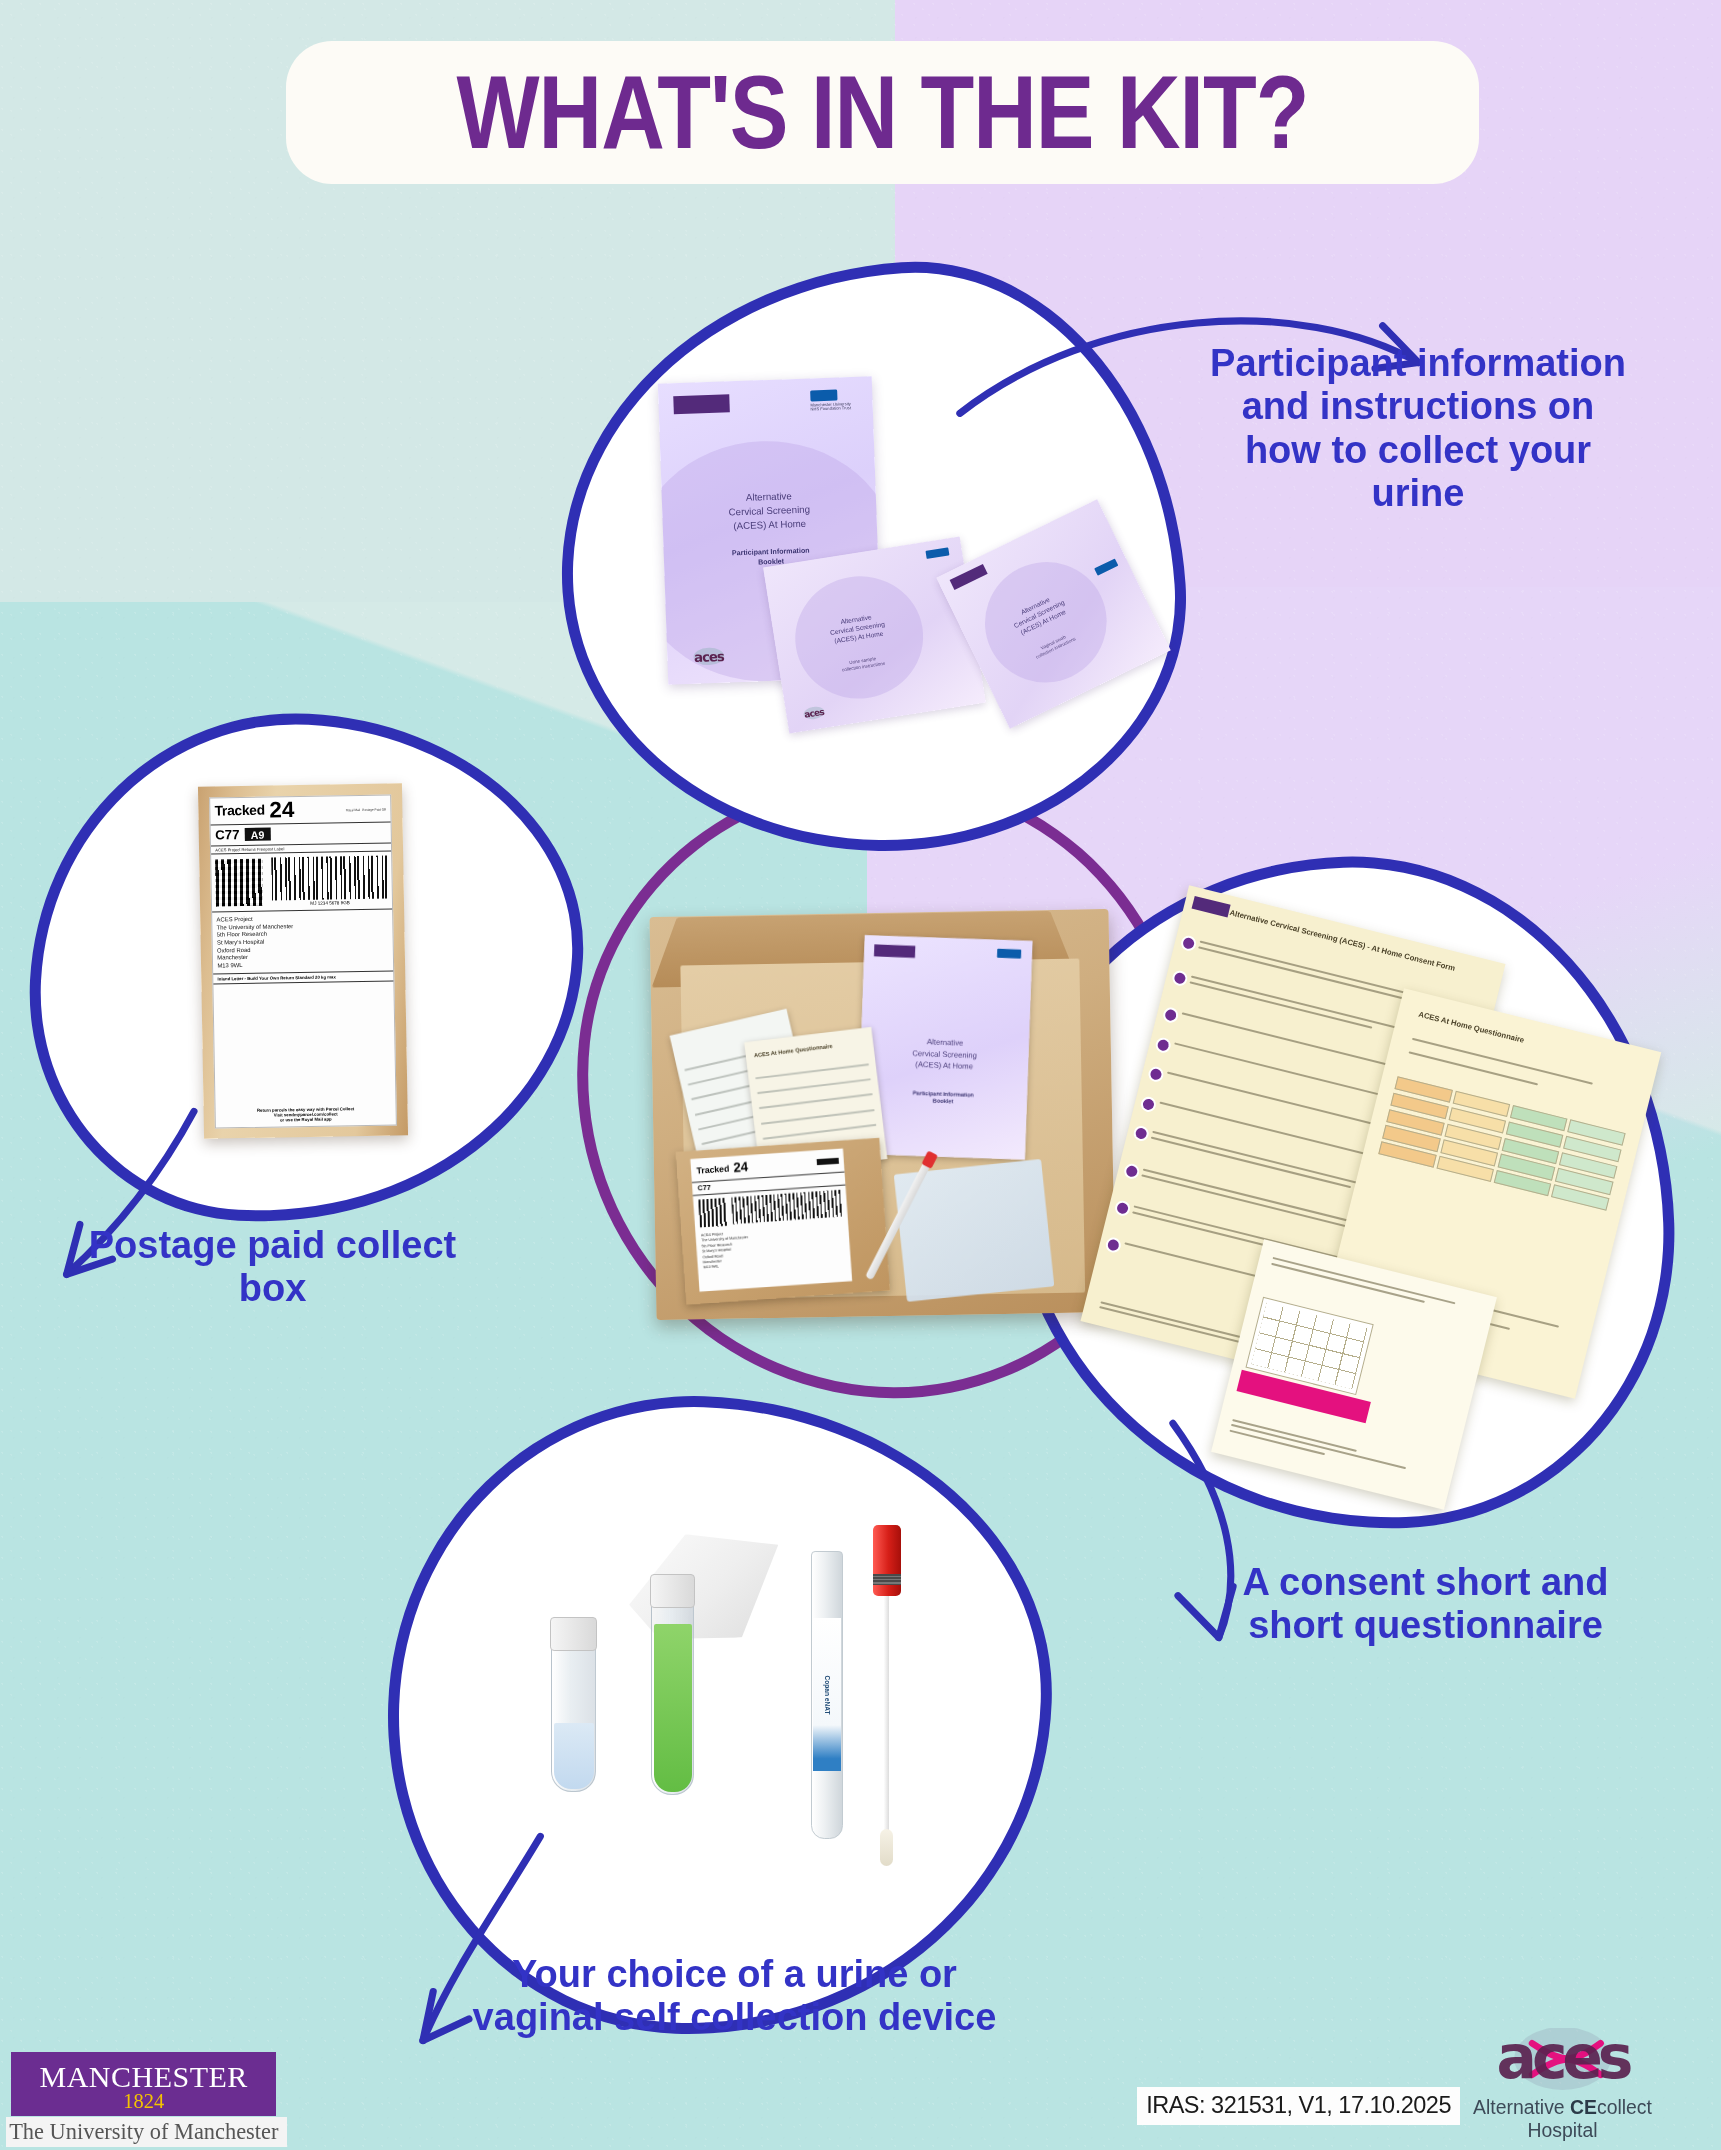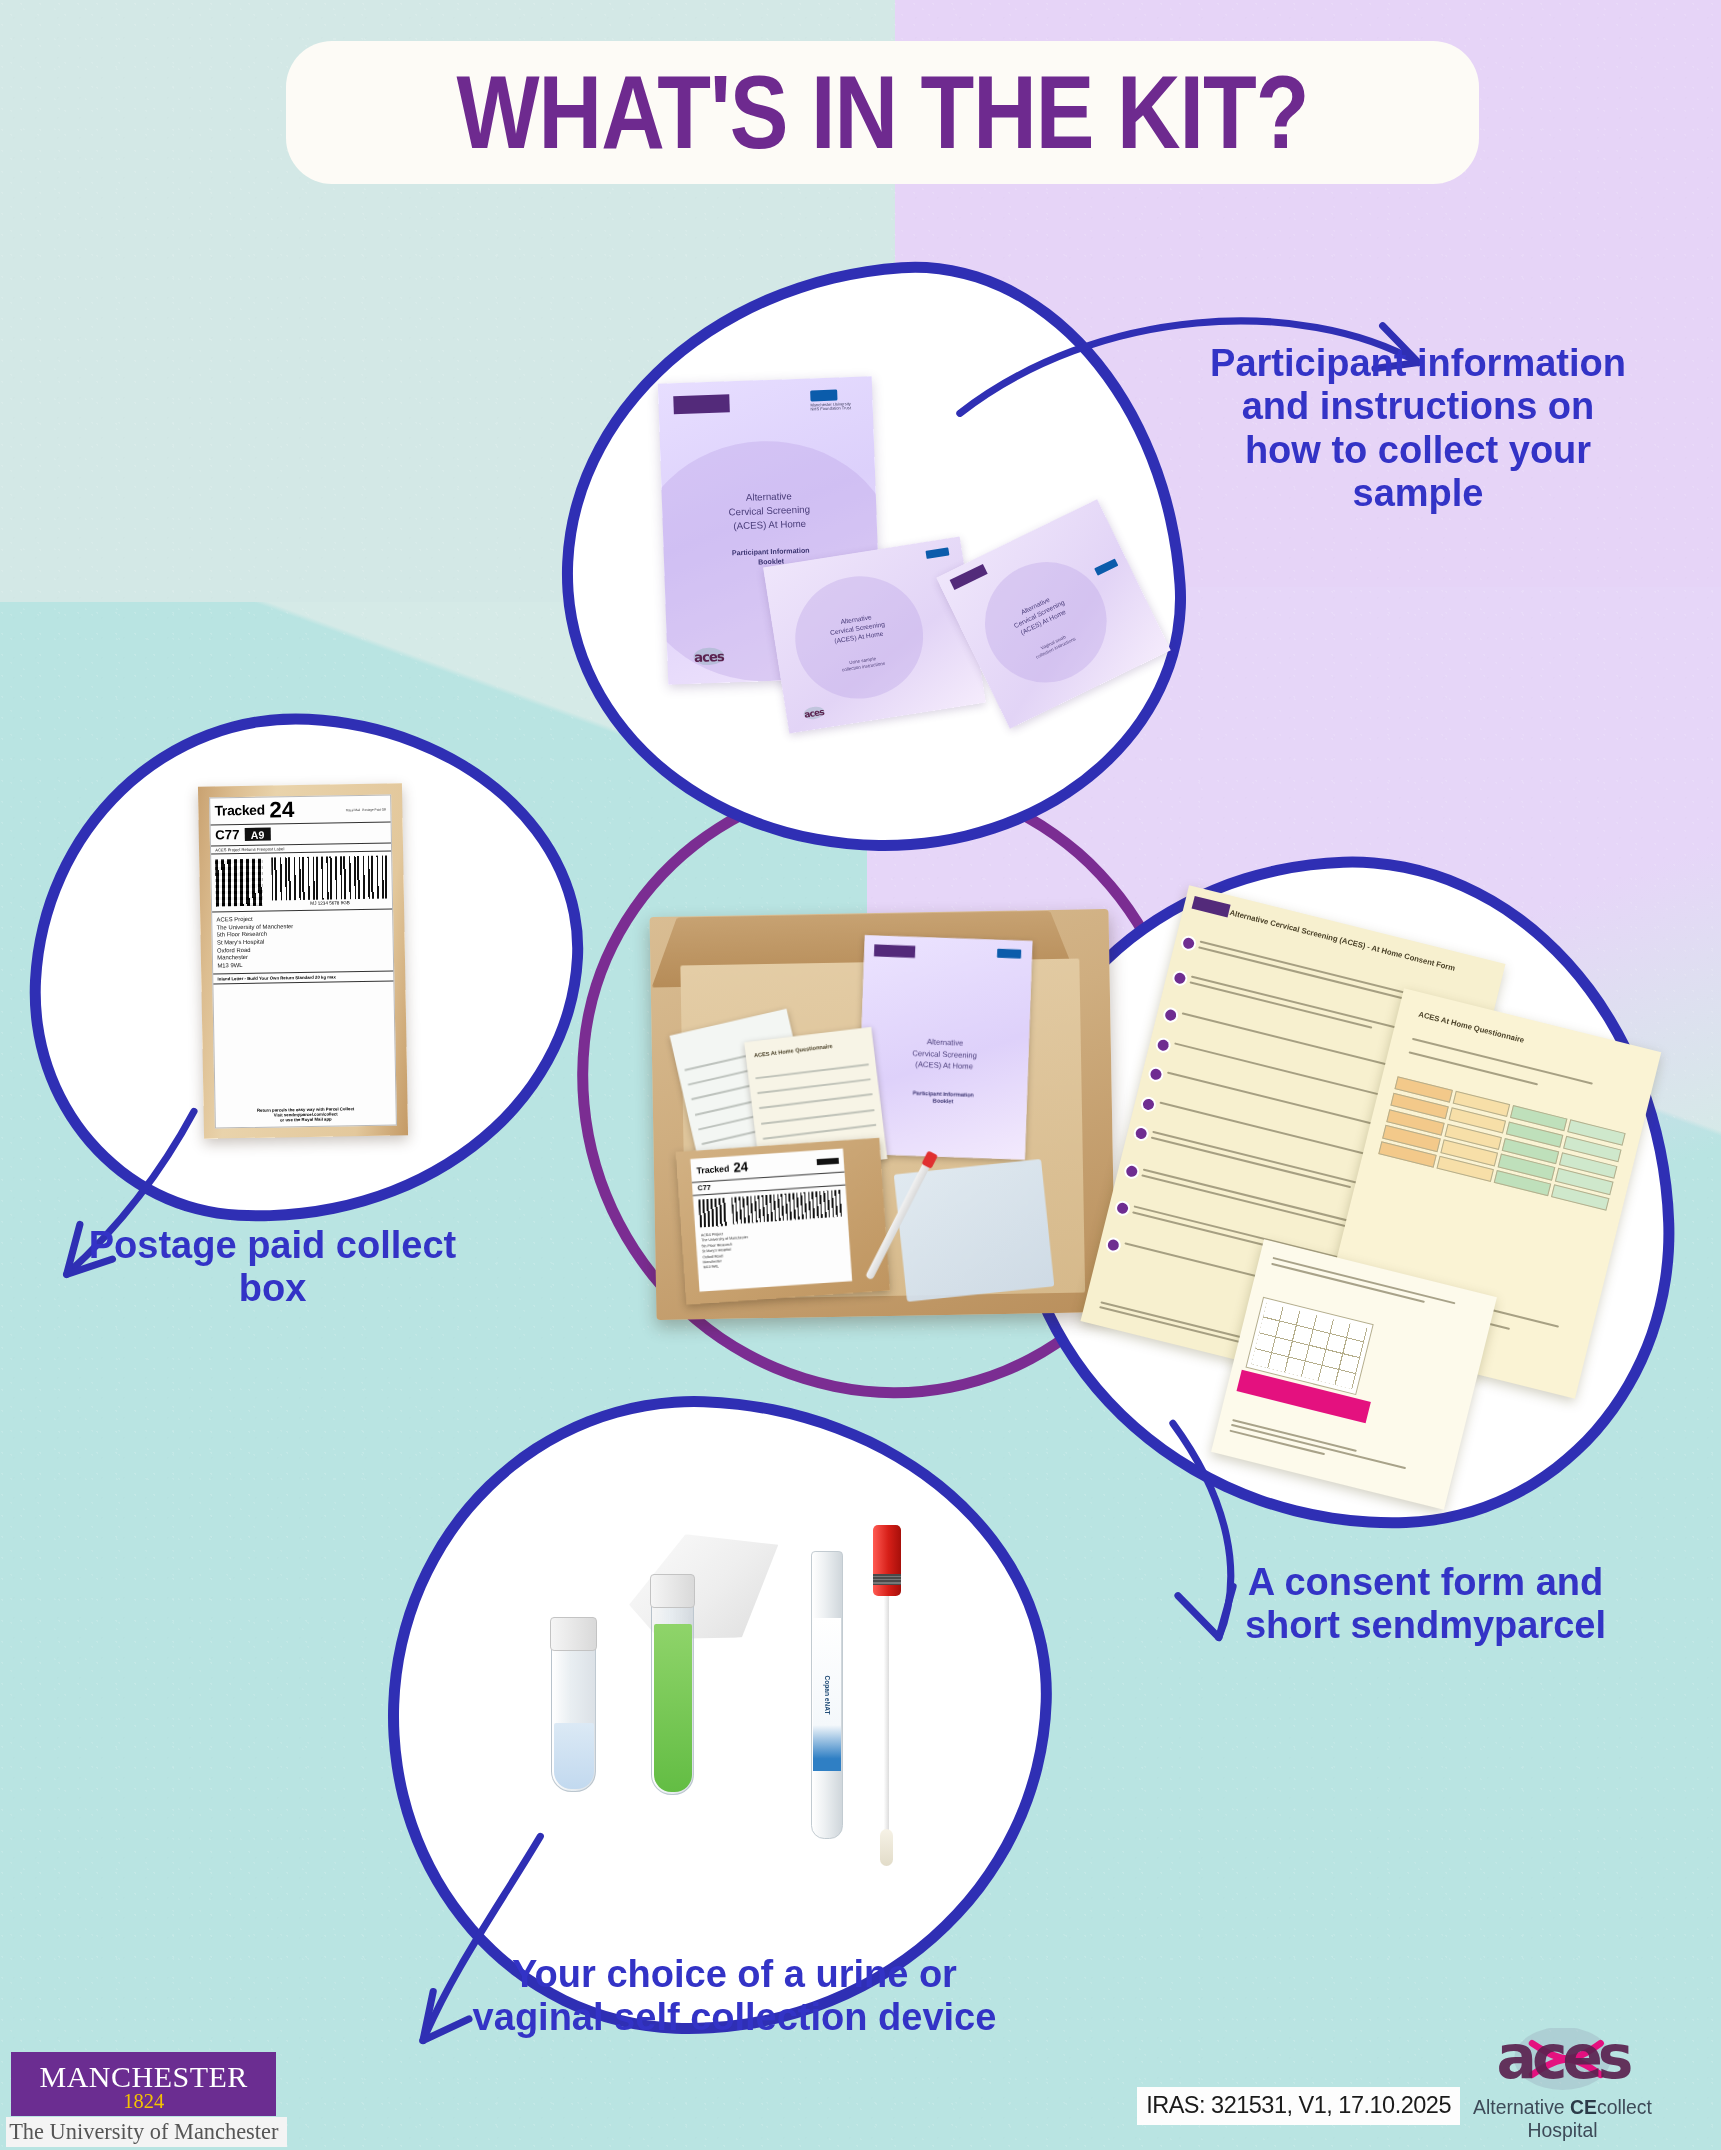--- a/index.html
+++ b/index.html
@@ -312,21 +312,21 @@
     <div>Alternative</div>
     <div>Cervical Screening</div>
     <div>(ACES) At Home</div>
   </div>
   <div class="lsub" style="left:10.2px;top:107px;width:133px;">
     <div>Vaginal swab</div>
     <div>collection instructions</div>
   </div>
 </div>
 
-<div class="caption cap-participant">Participant information and instructions on how to collect your sample</div>
+<div class="caption cap-participant">Participant information and instructions on how to collect your urine</div>
 
 <div class="shipbox">
   <div class="shiplabel">
     <div class="sl-row sl-tracked">
       <span class="t1">Tracked</span>
       <span class="t2">24</span>
       <span class="sl-rm">
         <span class="rmtop">Royal Mail</span>
         <span class="rmbar"></span>
         <span class="rmbot">Postage Paid GB</span>
@@ -555,21 +555,21 @@
         repeating-linear-gradient(0deg,transparent 0 15.3px,#b5ae8c 15.3px 16.3px);"></div>
   </div>
   <div class="cf-pink" style="left:10.2px;bottom:65px;width:133px;height:22.4px;"></div>
   <div style="position:absolute;left:13.3px;bottom:20.4px;right:13.3px;">
     <div class="cf-line" style="width:60%"></div>
     <div class="cf-line" style="width:84%"></div>
     <div class="cf-line" style="width:46%"></div>
   </div>
 </div>
 
-<div class="caption cap-consent">A consent form and short sendmyparcel</div>
+<div class="caption cap-consent">A consent short and short questionnaire</div>
 
 <div class="devices">
   <div class="tube t-urine">
     <div class="tube-cap"></div>
     <div class="tube-fill"></div>
   </div>
   <div class="funnel"></div>
   <div class="tube t-green">
     <div class="tube-cap"></div>
     <div class="tube-fill"></div>

